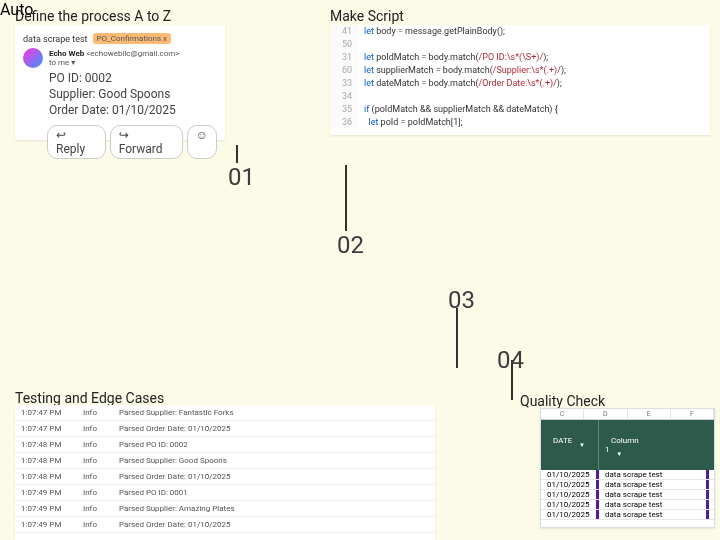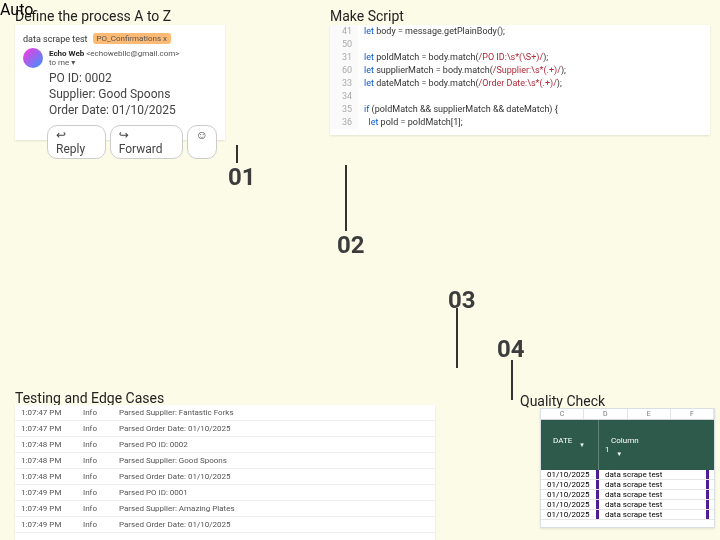--- a/index.html
+++ b/index.html
@@ -1,19 +1,19 @@
 <!DOCTYPE html>
 <html><head>
 <meta charset="utf-8">
 <style>
   *{margin:0;padding:0;box-sizing:border-box;font-family:-apple-system,BlinkMacSystemFont,"Segoe UI",Roboto,sans-serif}
   body{width:720px;height:540px;background:#fcfbe8;position:relative;overflow:hidden}
   .heading{font-size:14px;font-weight:400;color:#222;position:absolute}
   .panel{background:#fff;position:absolute;box-shadow:0 1px 2px rgba(0,0,0,.1)}
-  .step{position:absolute;font-size:24px;font-weight:700;color:#3c3c3c}
+  .step{position:absolute;font-size:24px;font-weight:400;color:#3c3c3c}
   .tick{position:absolute;width:2px;background:#333}
 
   
   #p1{left:15px;top:25px;width:210px;height:115px;padding:6px 8px;font-size:9px;color:#333}
   #p1 .subj{display:flex;align-items:center;gap:5px;padding:2px 0 4px}
   #p1 .tag{background:#fdba74;color:#555;border-radius:3px;padding:1px 4px;font-size:8px}
   #p1 .from{display:flex;gap:6px;align-items:center}
   #p1 .avatar{width:20px;height:20px;border-radius:50%;background:linear-gradient(135deg,#f3d 0%,#39f 100%);flex:none}
   #p1 .sender{font-size:8px;color:#555}
   #p1 .sender b{color:#222}
@@ -25,21 +25,21 @@
   #p2{left:330px;top:25px;width:380px;height:110px;font-family:Menlo,Consolas,monospace;font-size:9px;line-height:1.45;overflow:hidden}
   #p2 .ln{display:flex}
   #p2 .gut{width:28px;text-align:right;padding-right:6px;color:#aaa;background:#fafafa;flex:none}
   #p2 .code{padding-left:6px;white-space:pre;color:#333}
   .kw{color:#0a58ca}.re{color:#b02a37}.cur{background:#eef3fb}
 
   
   #s1{left:228px;top:163px}#t1{left:236px;top:145px;height:18px}
   #s2{left:337px;top:231px}#t2{left:345px;top:165px;height:66px}
   #s3{left:448px;top:286px}#t3{left:456px;top:308px;height:60px}
-  #s4{left:497px;top:335px}#t4{left:511px;top:360px;height:40px}
+  #s4{left:497px;top:346px}#t4{left:511px;top:360px;height:40px}
 
   
   #p3{left:15px;top:405px;width:420px;height:148px;font-size:8px;color:#555}
   #p3 .row{display:flex;border-bottom:1px solid #eee;padding:3px 6px}
   #p3 .c1{width:62px;flex:none}#p3 .c2{width:36px;flex:none}#p3 .c3{flex:1}
 
   
   #p4{left:540px;top:408px;width:175px;height:120px;font-size:8px;overflow:hidden;border:1px solid #dadfe3}
   #p4 .colhdr{display:flex;background:#fff;border-bottom:1px solid #d0d4d8;color:#777}
   #p4 .colhdr span{flex:1;text-align:center;border-right:1px solid #e2e5e8;padding:1px 0;font-size:7px}

